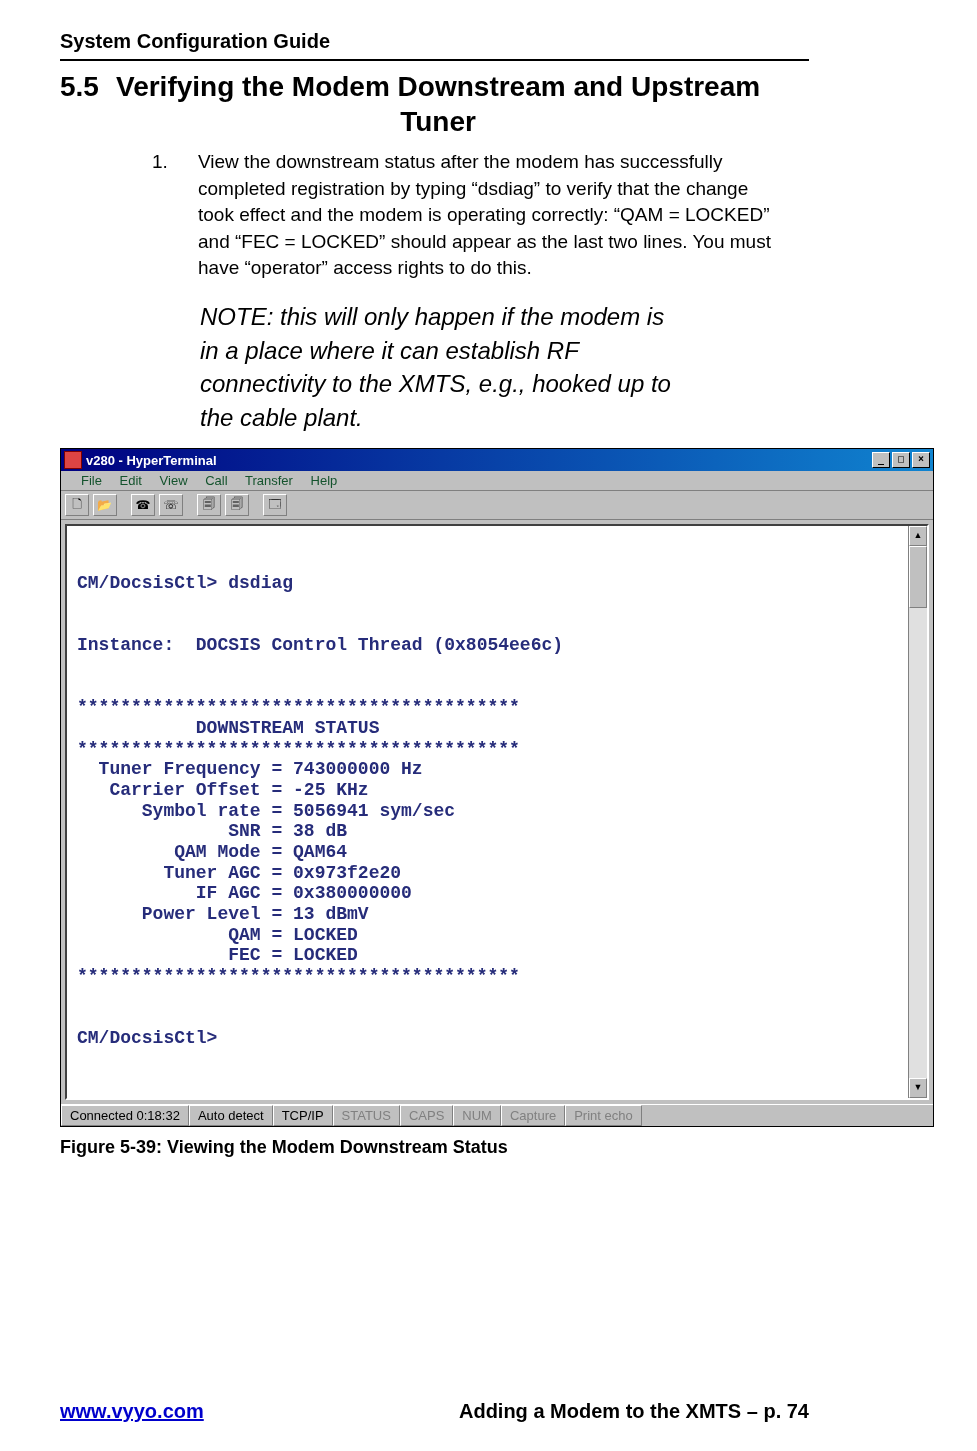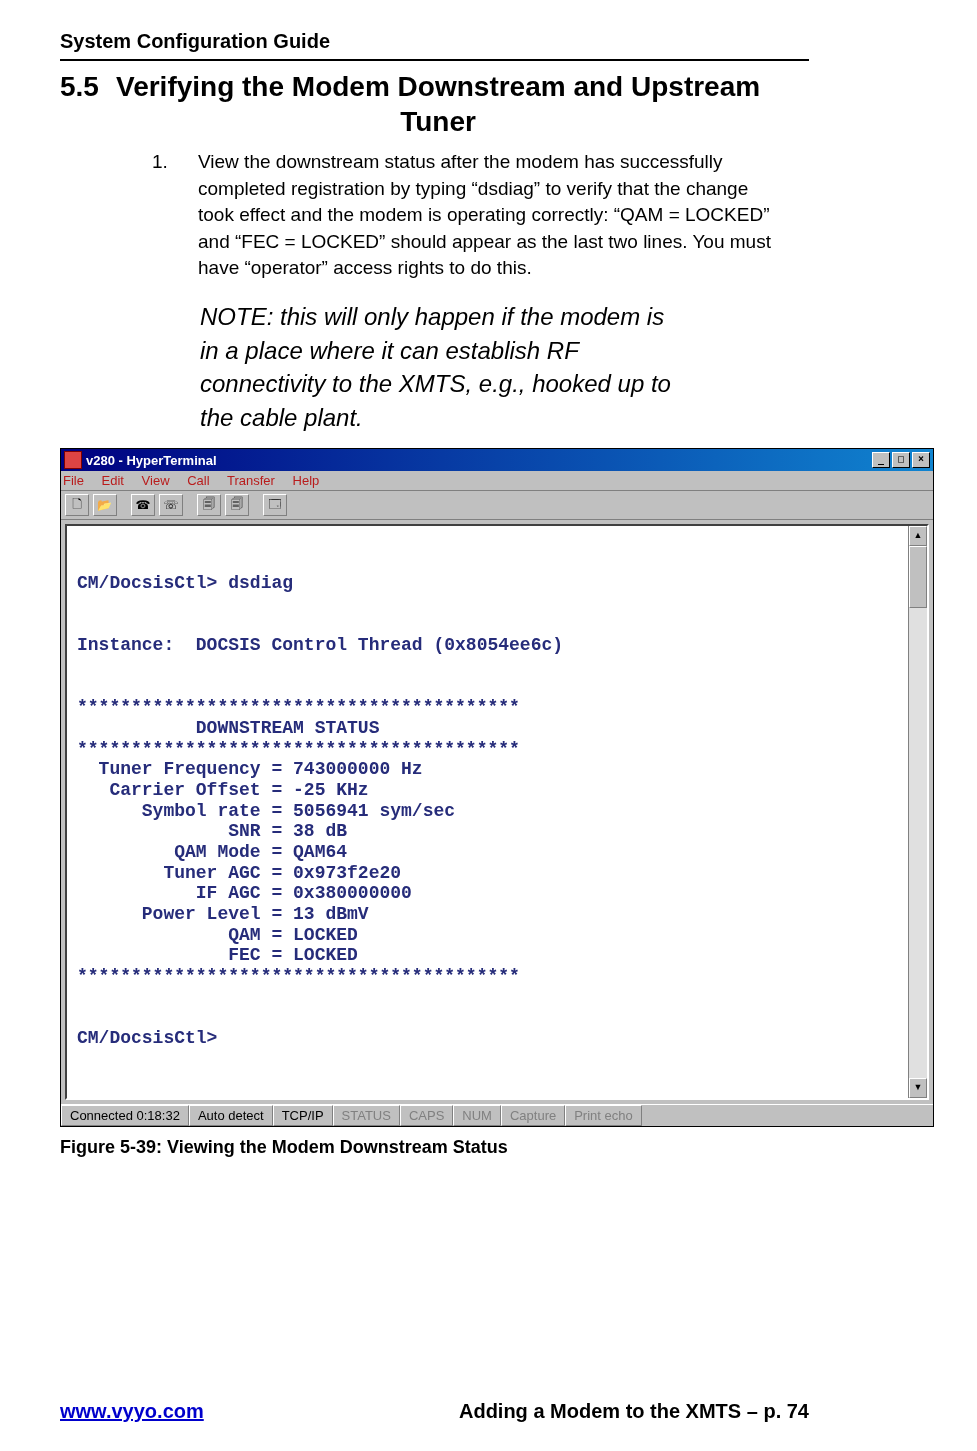--- a/index.html
+++ b/index.html
@@ -100,23 +100,23 @@
     margin-left: 2px;
     text-align: center;
     font-family: monospace;
     font-size: 10px;
     line-height: 12px;
     color: #000;
     font-weight: bold;
   }
   .menubar {
     background: #c0c0c0;
-    padding: 2px 2px;
+    padding: 2px 20px;
     border-bottom: 1px solid #808080;
-    color: #b91c1c;
+    color: #14532d;
   }
   .menubar span { margin-right: 14px; }
   .toolbar {
     background: #c0c0c0;
     padding: 3px 4px;
     border-bottom: 1px solid #808080;
     display: flex;
     gap: 4px;
     align-items: center;
   }

